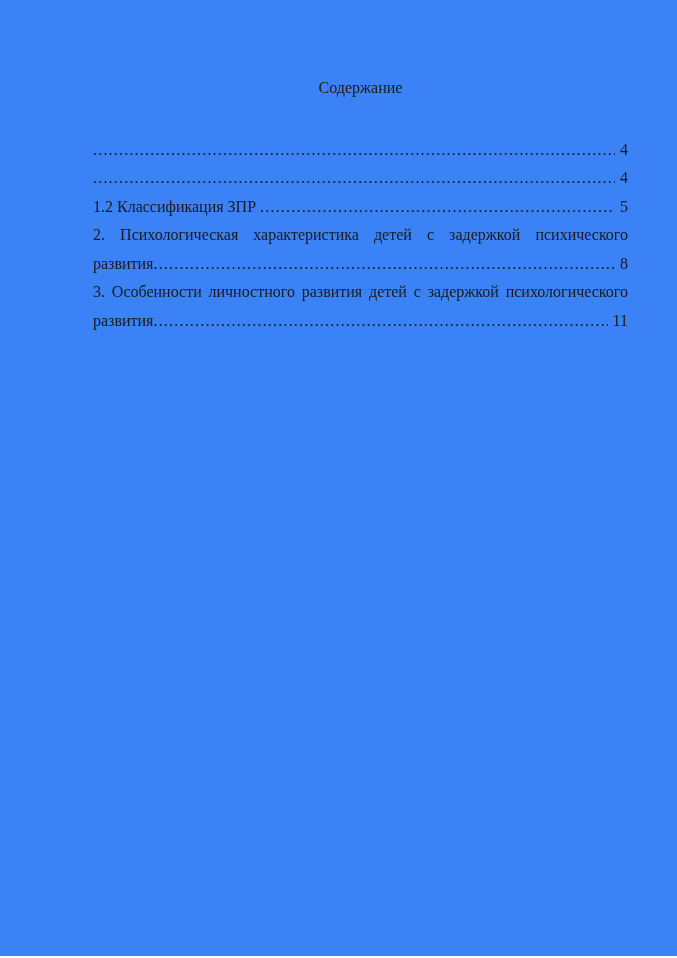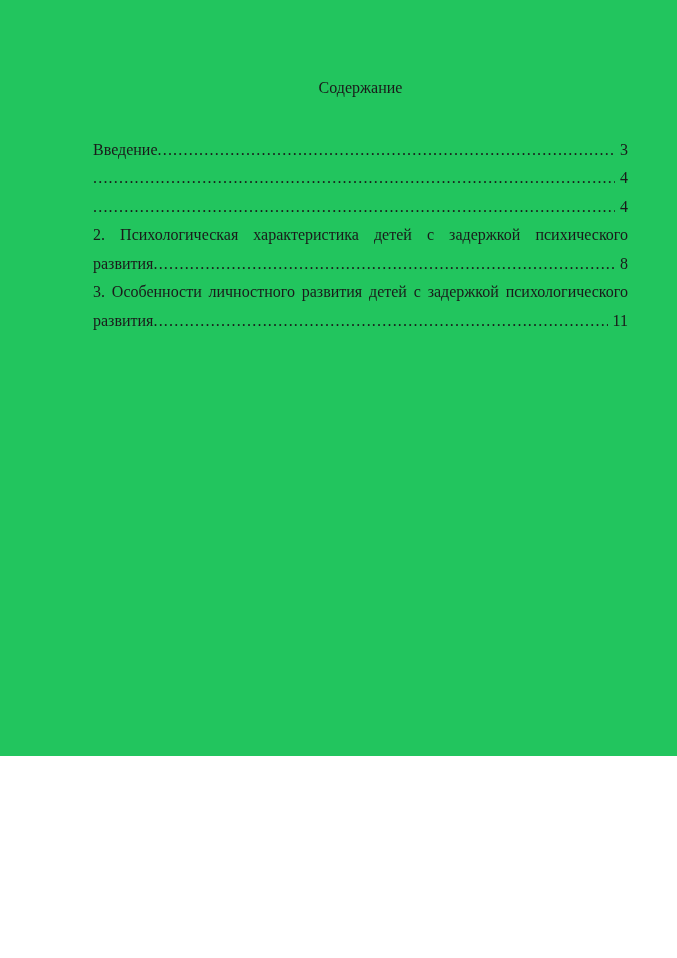--- a/index.html
+++ b/index.html
@@ -3,22 +3,22 @@
 <meta charset="utf-8">
 <style>
   html, body {
     margin: 0;
     padding: 0;
     background: #ffffff;
   }
   .page {
     position: relative;
     width: 677px;
-    height: 756px;
-    background: #22c55e;
+    height: 956px;
+    background: #3b82f6;
     color: #1a1a1a;
     font-family: "Liberation Serif", "DejaVu Serif", serif;
     font-size: 16px;
     overflow: hidden;
   }
   .doc-title {
     position: absolute;
     top: 78px;
     left: 93px;
     width: 535px;
@@ -67,36 +67,36 @@
 </style>
 </head>
 <body>
 
 <div class="page">
 
   <div class="doc-title">Содержание</div>
 
   <div class="toc">
 
-    <div class="toc-row">
-      <span class="toc-text">Введение</span>
-      <span class="leader"></span>
-      <span class="pagenum">3</span>
-    </div>
 
     <div class="toc-row">
       <span class="leader"></span>
       <span class="pagenum">4</span>
     </div>
 
     <div class="toc-row">
       <span class="leader"></span>
       <span class="pagenum">4</span>
     </div>
 
+    <div class="toc-row">
+      <span class="toc-text">1.2 Классификация ЗПР </span>
+      <span class="leader"></span>
+      <span class="pagenum">5</span>
+    </div>
 
     <div class="toc-row full">2. Психологическая характеристика детей с задержкой психического</div>
 
     <div class="toc-row">
       <span class="toc-text">развития</span>
       <span class="leader"></span>
       <span class="pagenum">8</span>
     </div>
 
     <div class="toc-row full">3. Особенности личностного развития  детей с задержкой  психологического</div>

